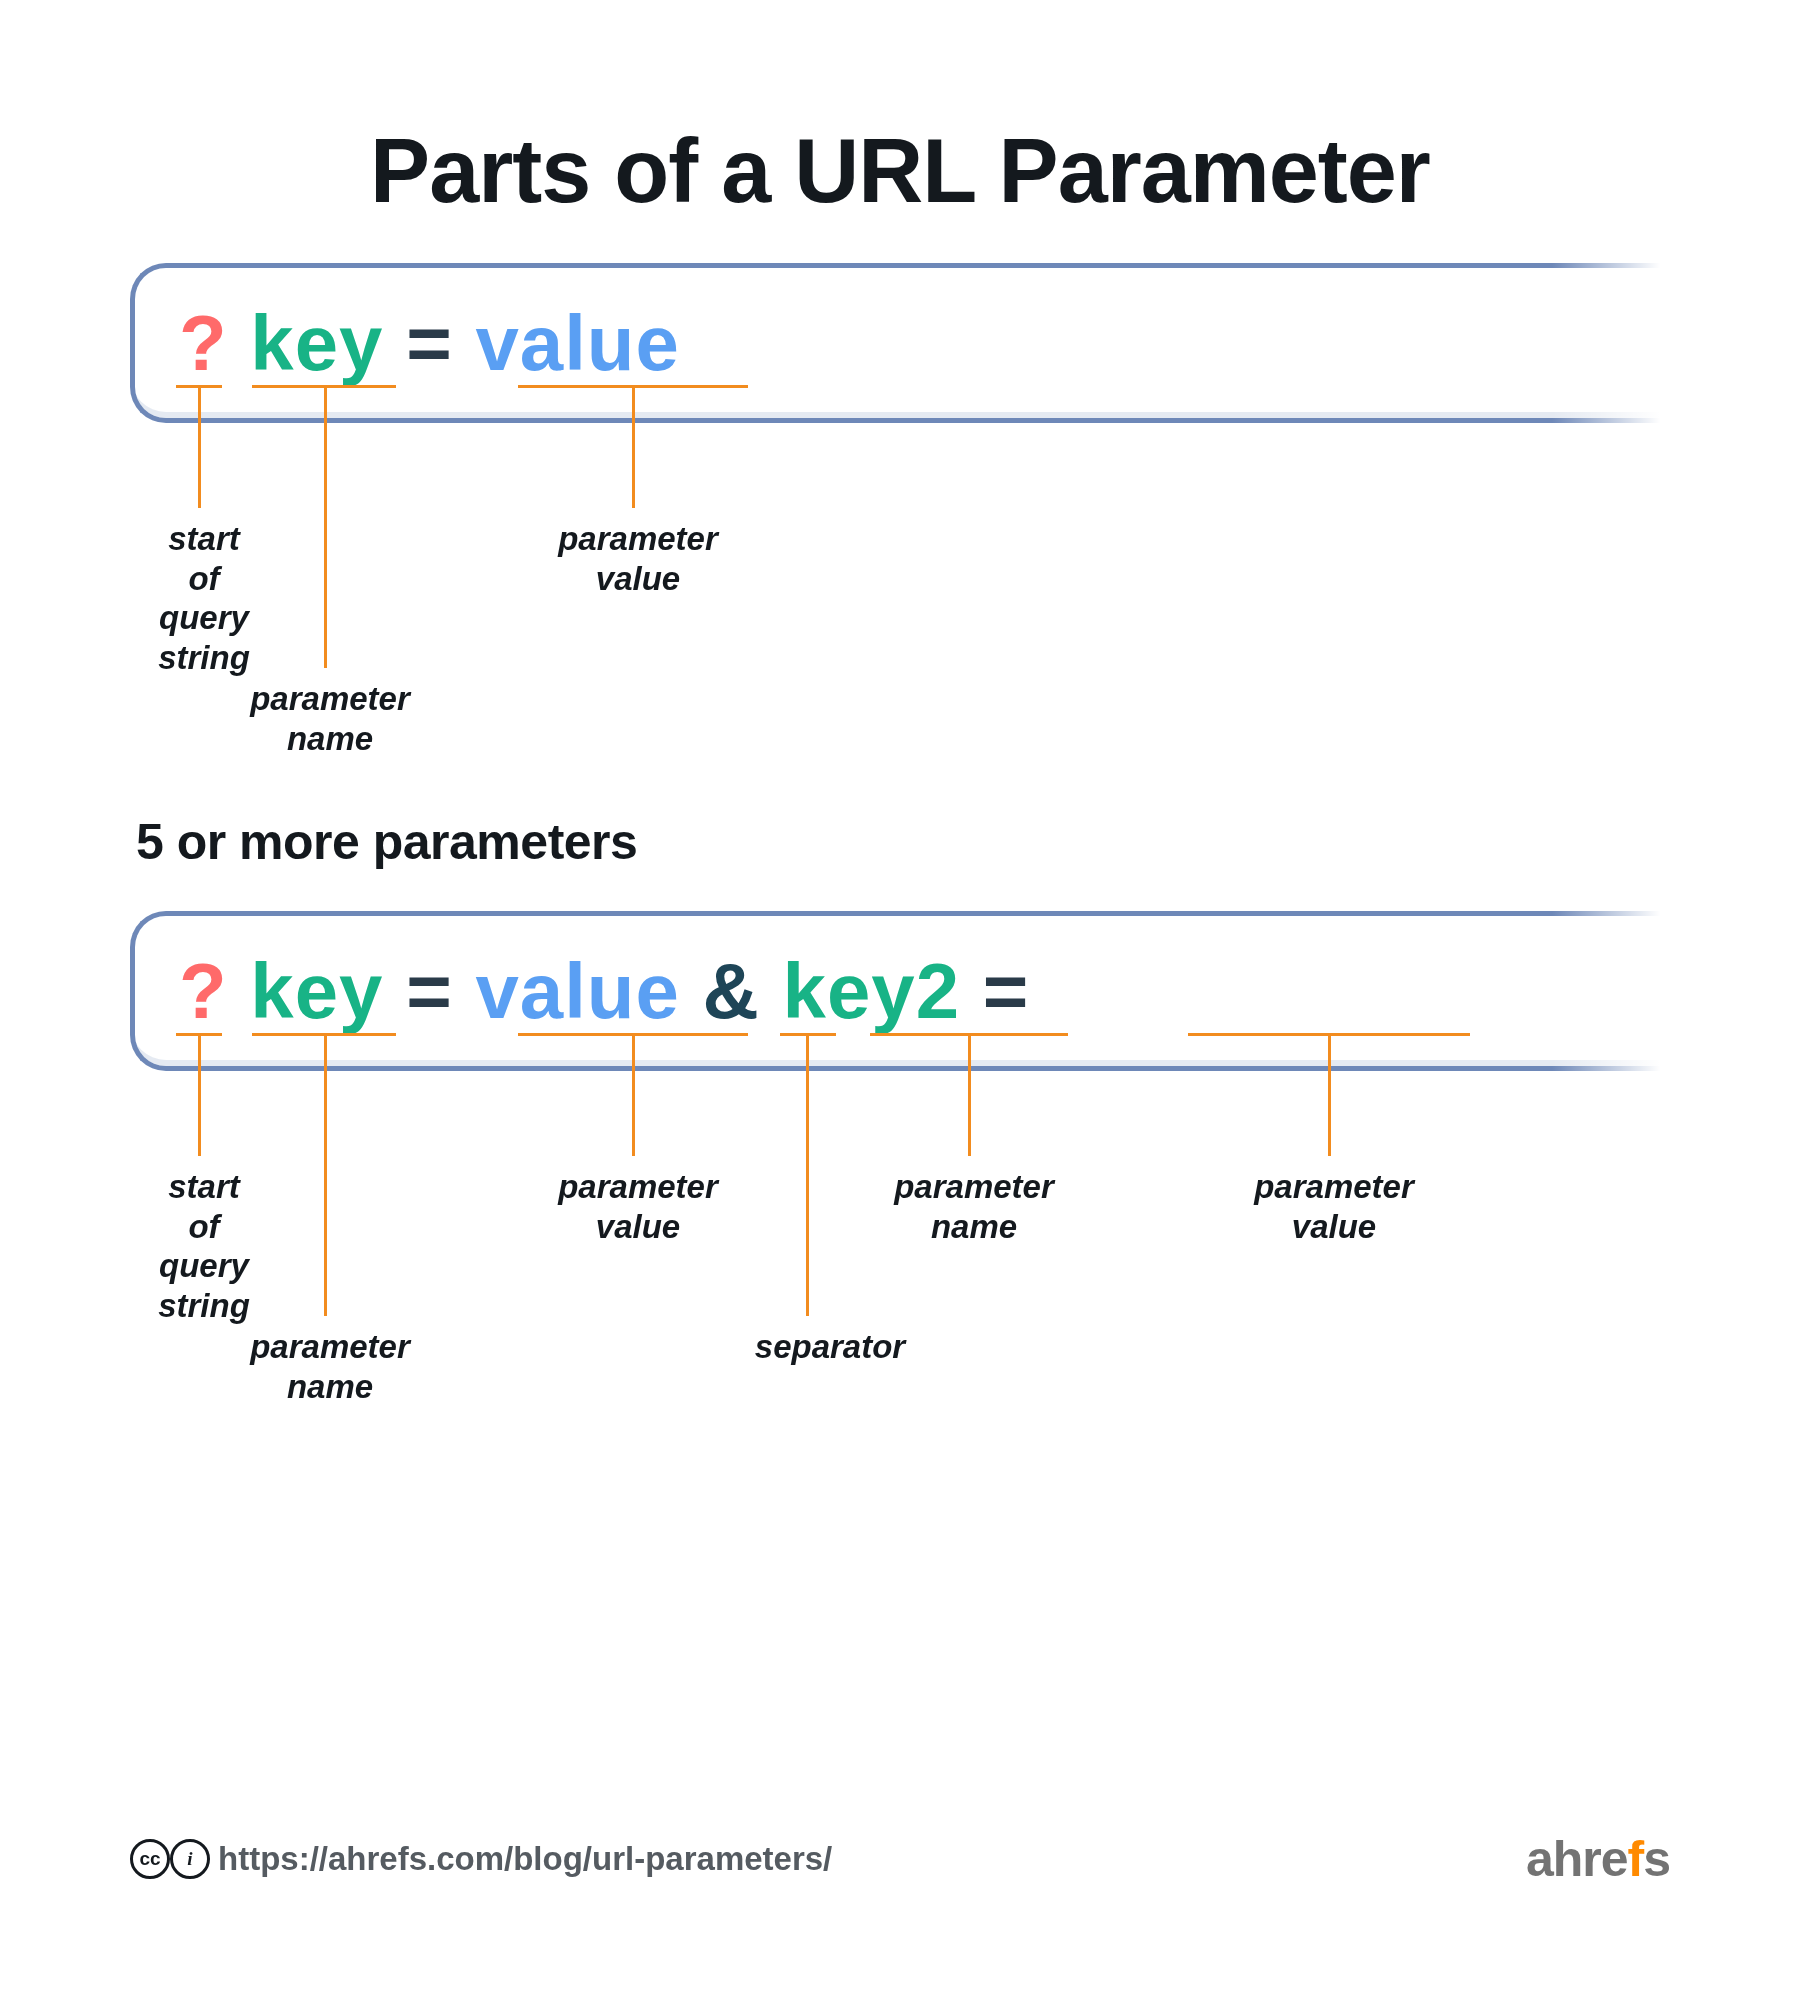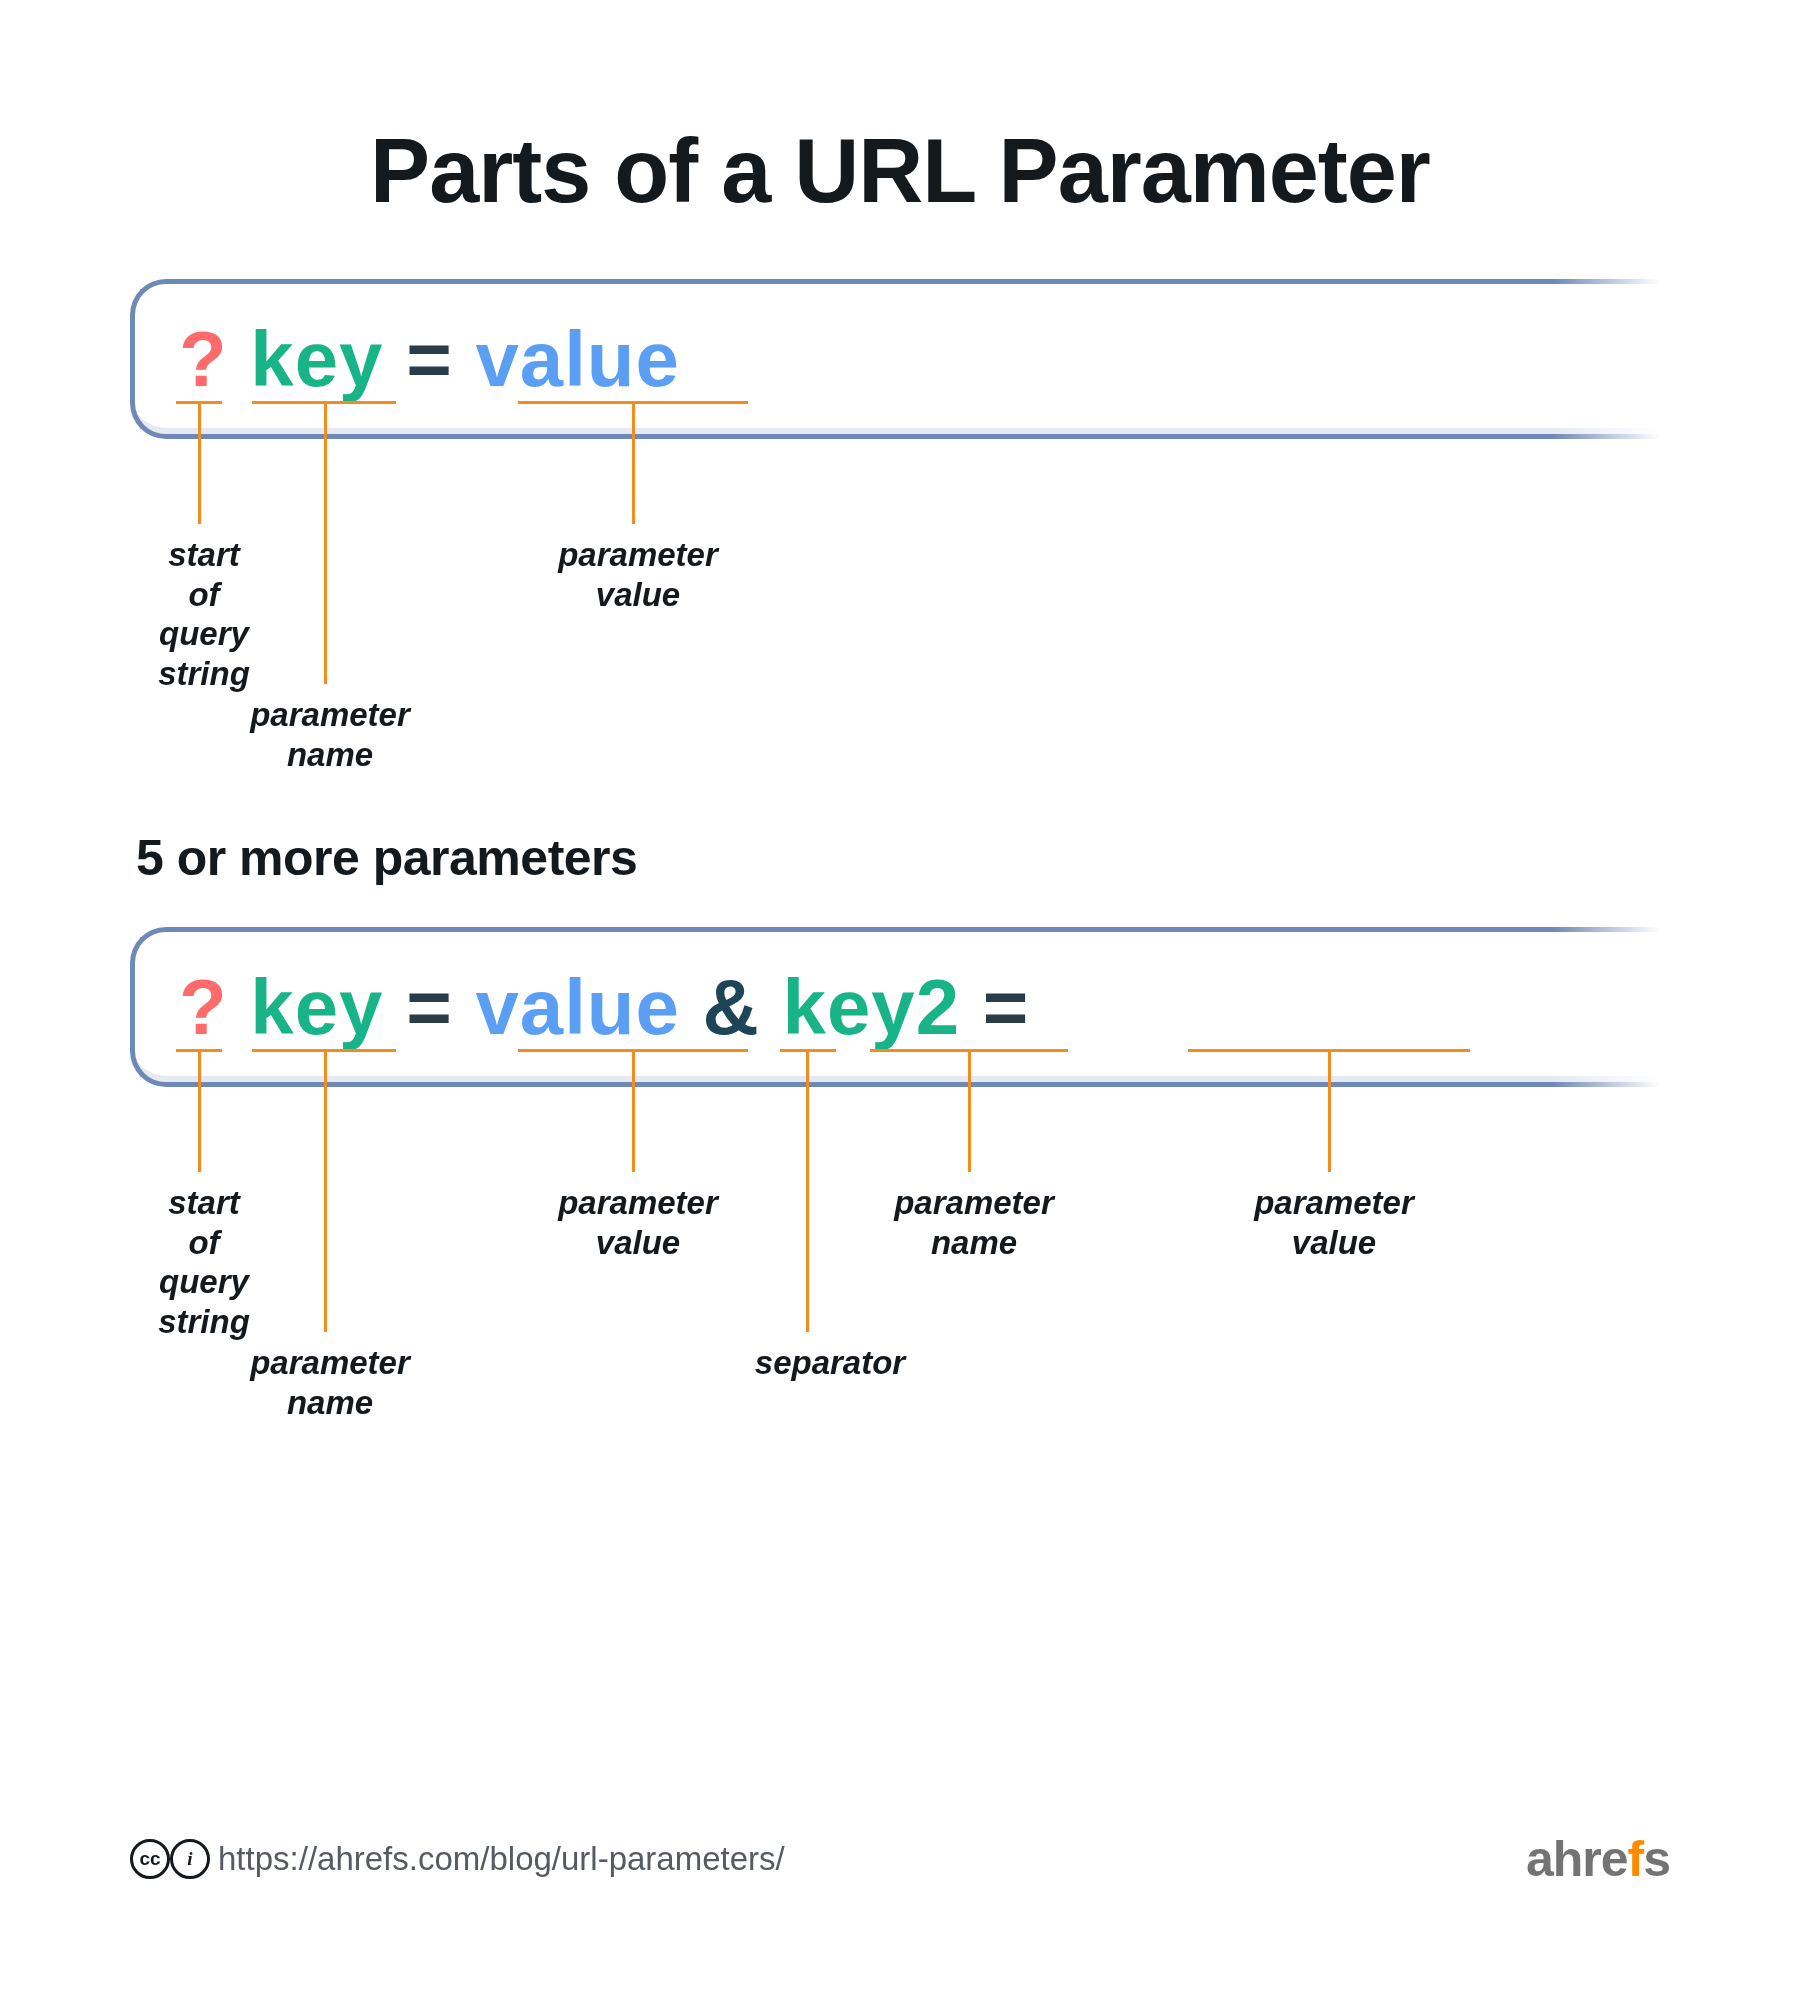--- a/index.html
+++ b/index.html
@@ -13,21 +13,21 @@
   .canvas {
     position: absolute;
     inset: 0;
     padding: 120px 130px 0 130px;
   }
   h1.title {
     text-align: center;
     font-weight: 800;
     font-size: 90px;
     letter-spacing: -1px;
-    margin-bottom: 56px;
+    margin-bottom: 40px;
     font-stretch: semi-condensed;
   }
   h2.sub {
     font-weight: 800;
     font-size: 50px;
     letter-spacing: -0.5px;
     margin: 0 0 40px 6px;
     font-stretch: semi-condensed;
   }
 
@@ -109,21 +109,21 @@
     align-items: center;
   }
   .cc-badge {
     width: 40px; height: 40px; border: 3px solid #14191e; border-radius: 50%;
     display: flex; align-items: center; justify-content: center;
     font-weight: 800; font-size: 19px;
   }
   .src {
     font-size: 33px;
     color: #555b61;
-    font-weight: 400;
+    font-weight: 700;
     margin-left: 8px;
   }
   .brand {
     font-weight: 900;
     font-size: 50px;
     letter-spacing: -1px;
   }
   .brand .a  { color: #737373; }
   .brand .o  { color: #ff8a00; }
 </style>

